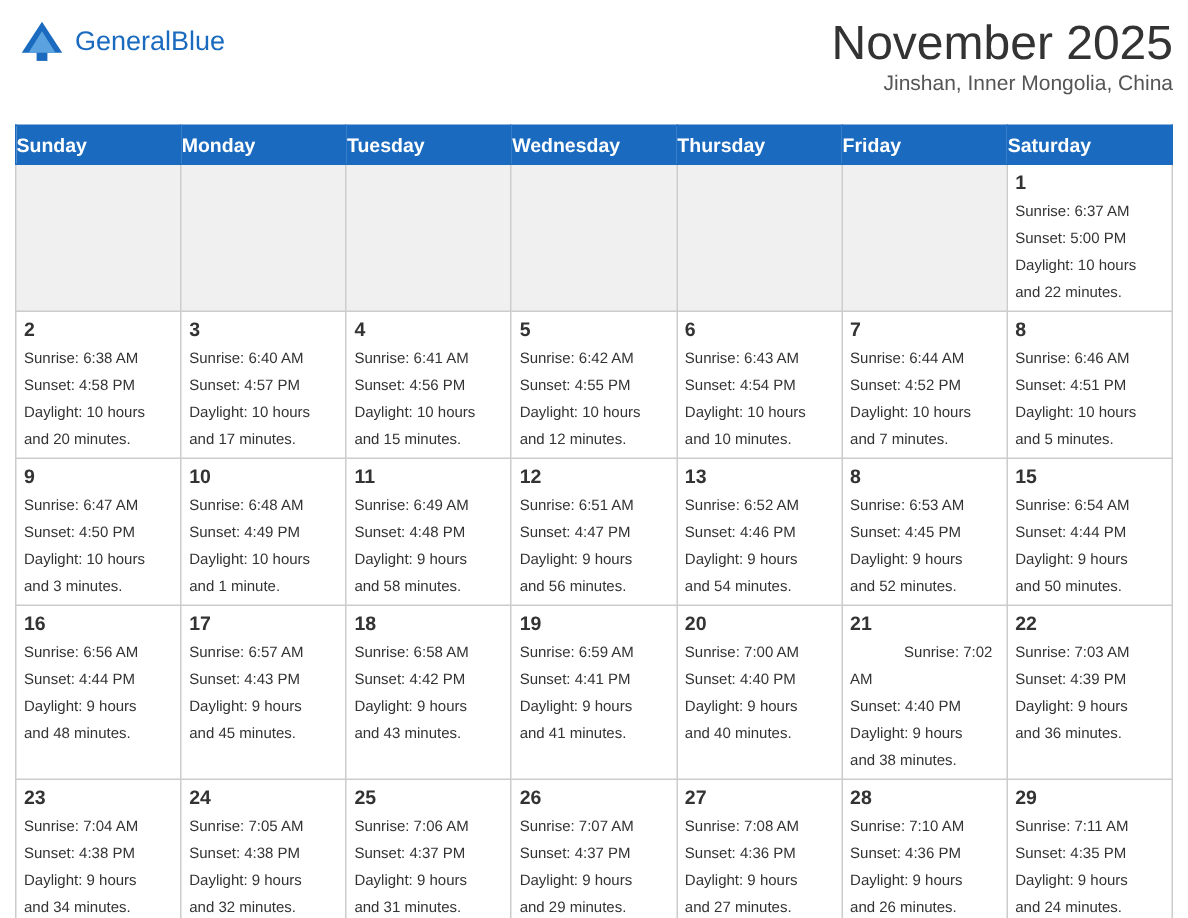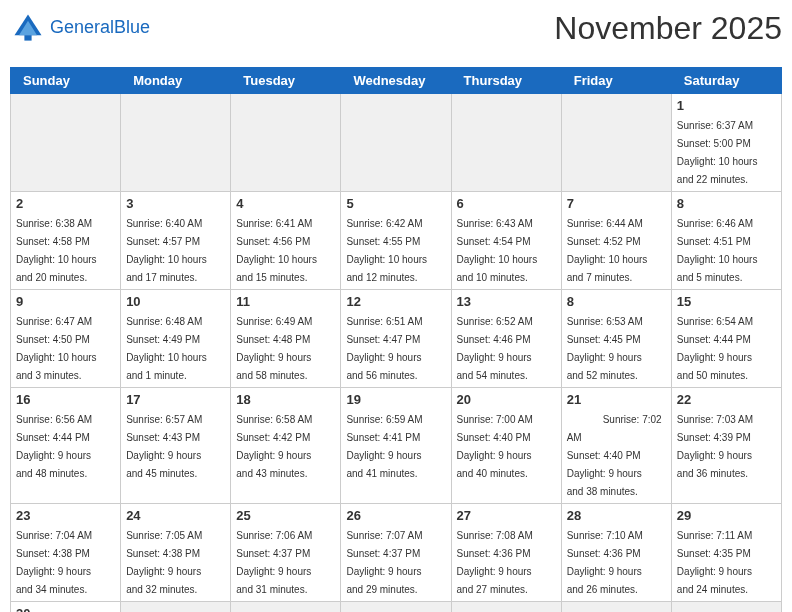--- a/index.html
+++ b/index.html
@@ -53,21 +53,21 @@
       width: 100%;
       border-collapse: collapse;
       border: 1px solid #ccc;
     }
     .calendar th {
       background: #1a6abf;
       color: #fff;
       font-size: 13px;
       font-weight: bold;
       text-align: left;
-      padding: 5px 12px;
+      padding: 5px 0;
       border: 1px solid #1a6abf;
     }
     .calendar td {
       vertical-align: top;
       border: 1px solid #ccc;
       padding: 4px 5px;
       width: calc(100% / 7);
       background: #fff;
       min-height: 70px;
     }
@@ -103,20 +103,21 @@
         <polygon points="20,5 35,28 5,28" fill="#1a6abf"></polygon>
         <polygon points="20,12 30,28 10,28" fill="#5ba3e0"></polygon>
         <rect x="16" y="28" width="8" height="6" fill="#1a6abf"></rect>
       </svg>
       <div class="logo-text">
         <span>General</span><span style="color:#1a6abf;">Blue</span>
       </div>
     </div>
     <div class="title-area">
       <div class="month-title">November 2025</div>
+      <div class="subtitle">Jinshan, Inner Mongolia, China</div>
     </div>
   </div>
 
   <table class="calendar">
     <thead>
       <tr>
         <th>Sunday</th>
         <th>Monday</th>
         <th>Tuesday</th>
         <th>Wednesday</th>

